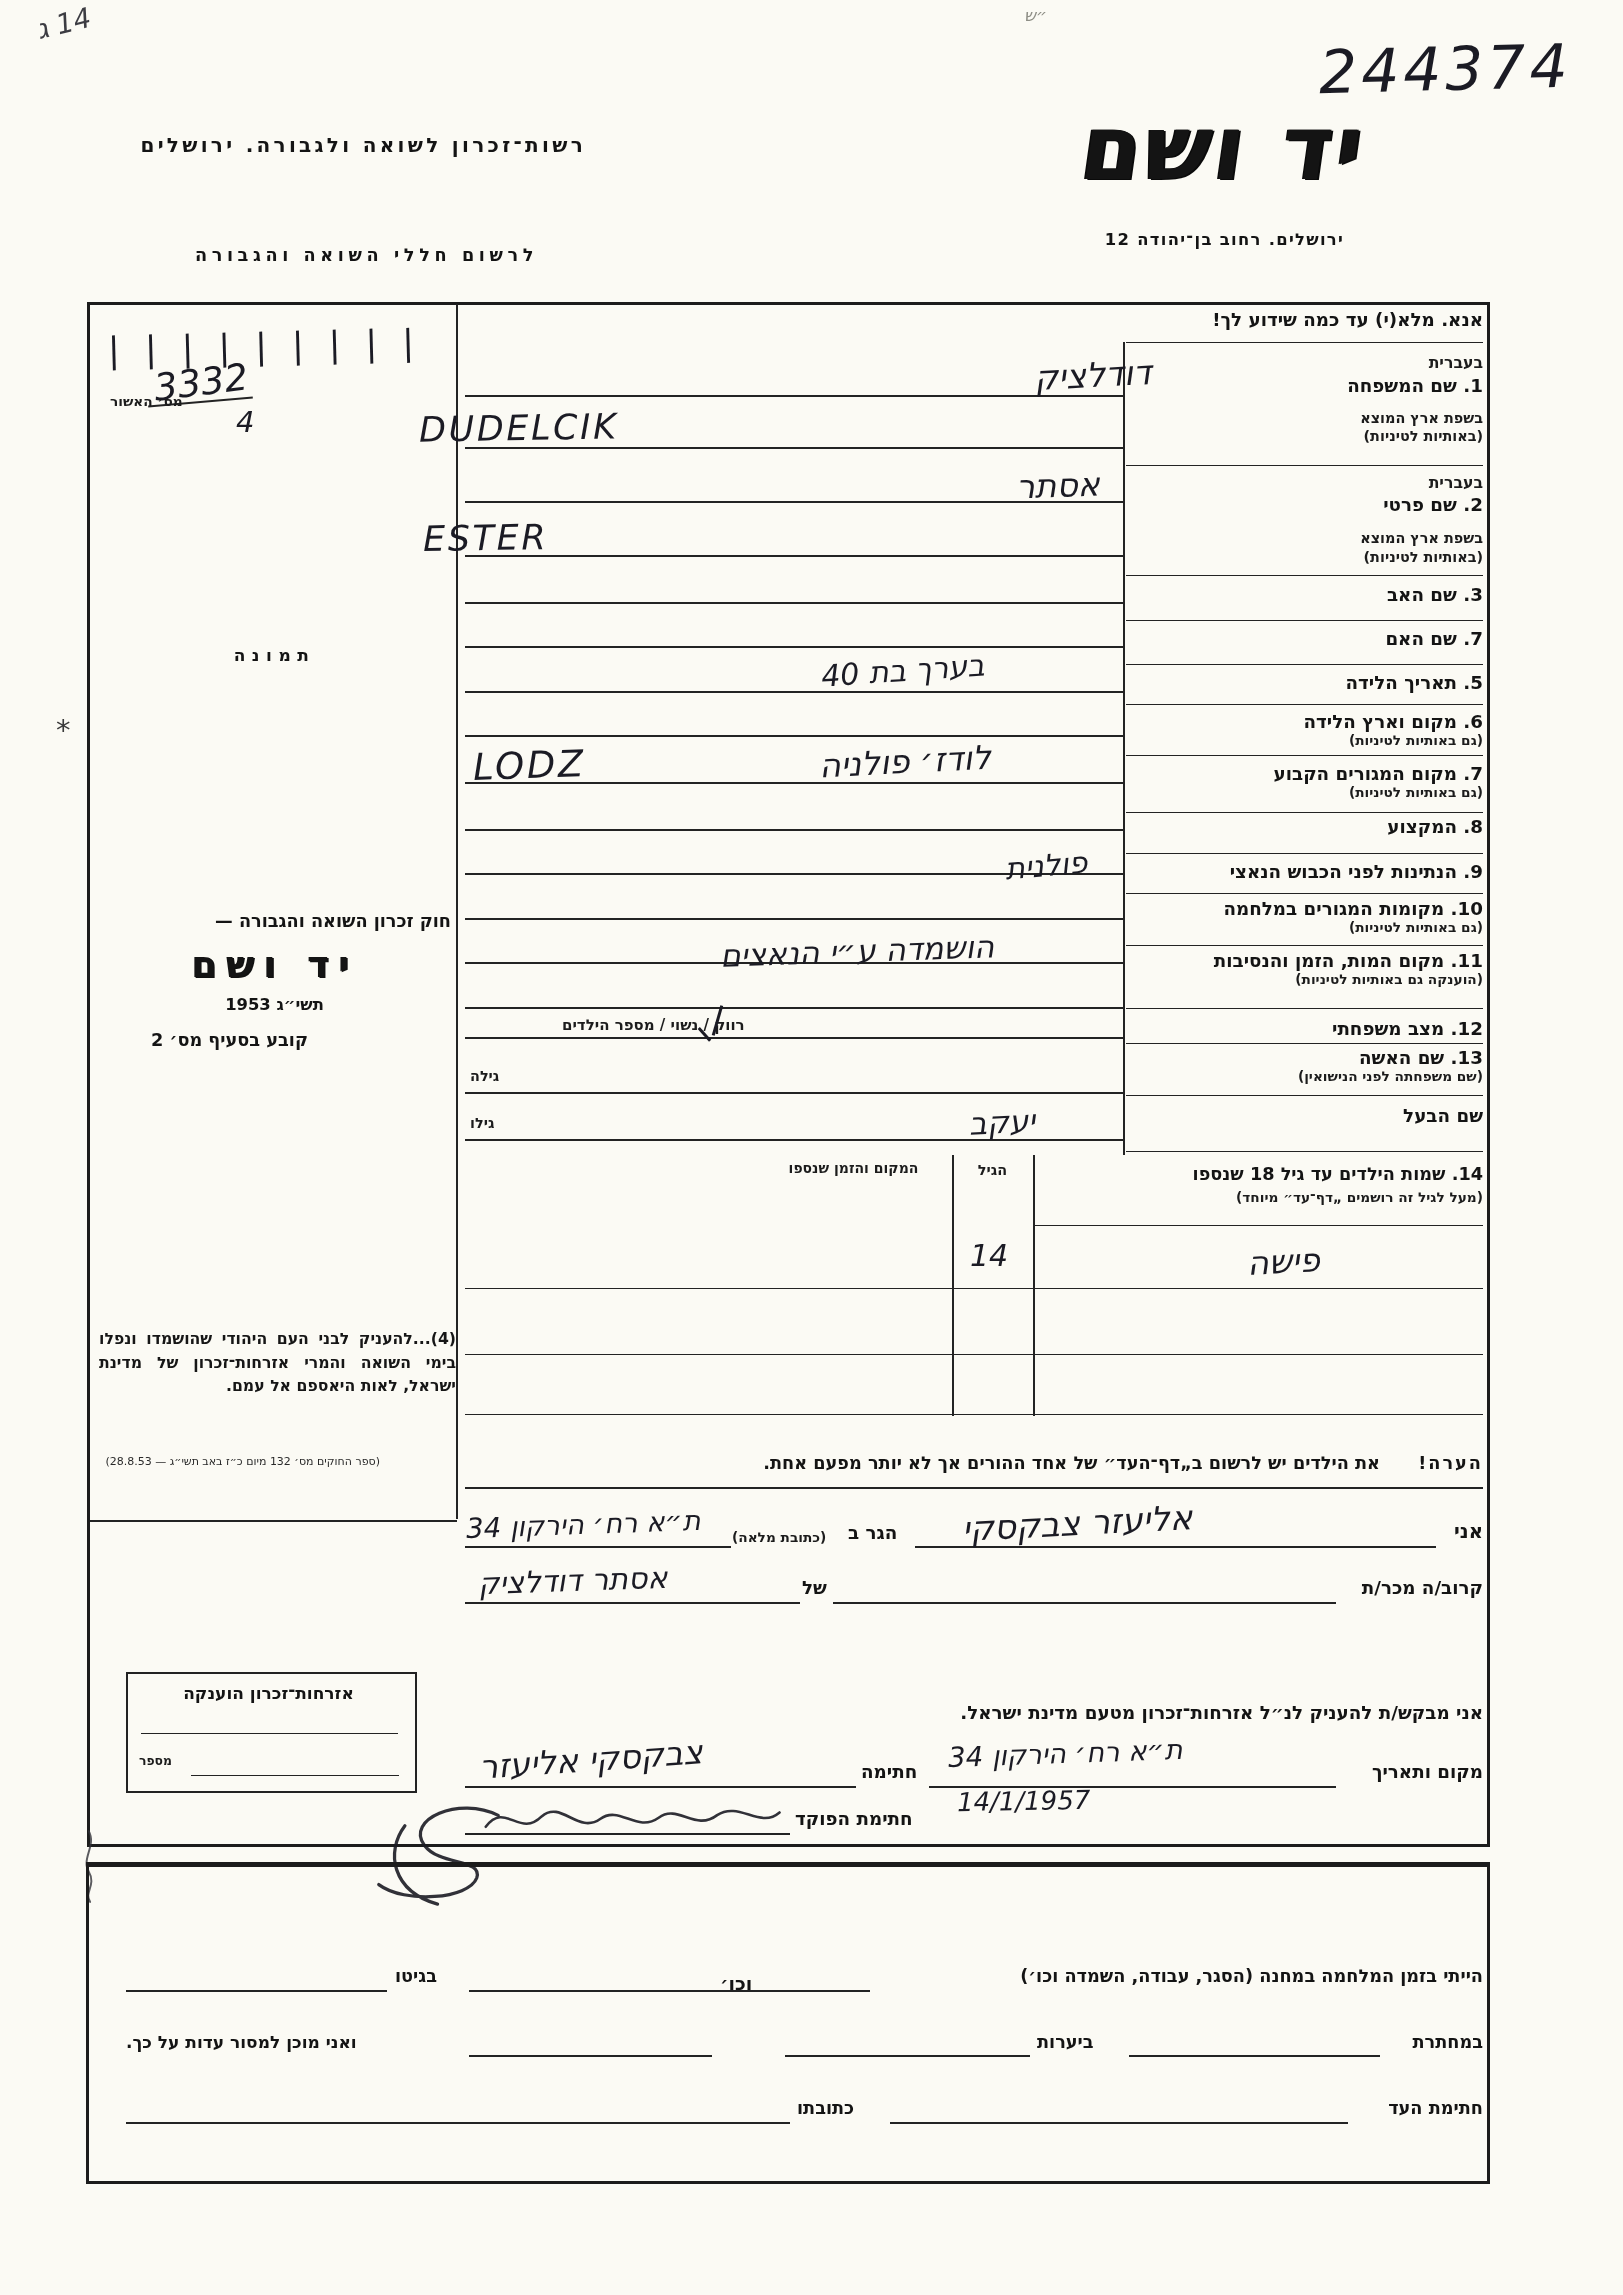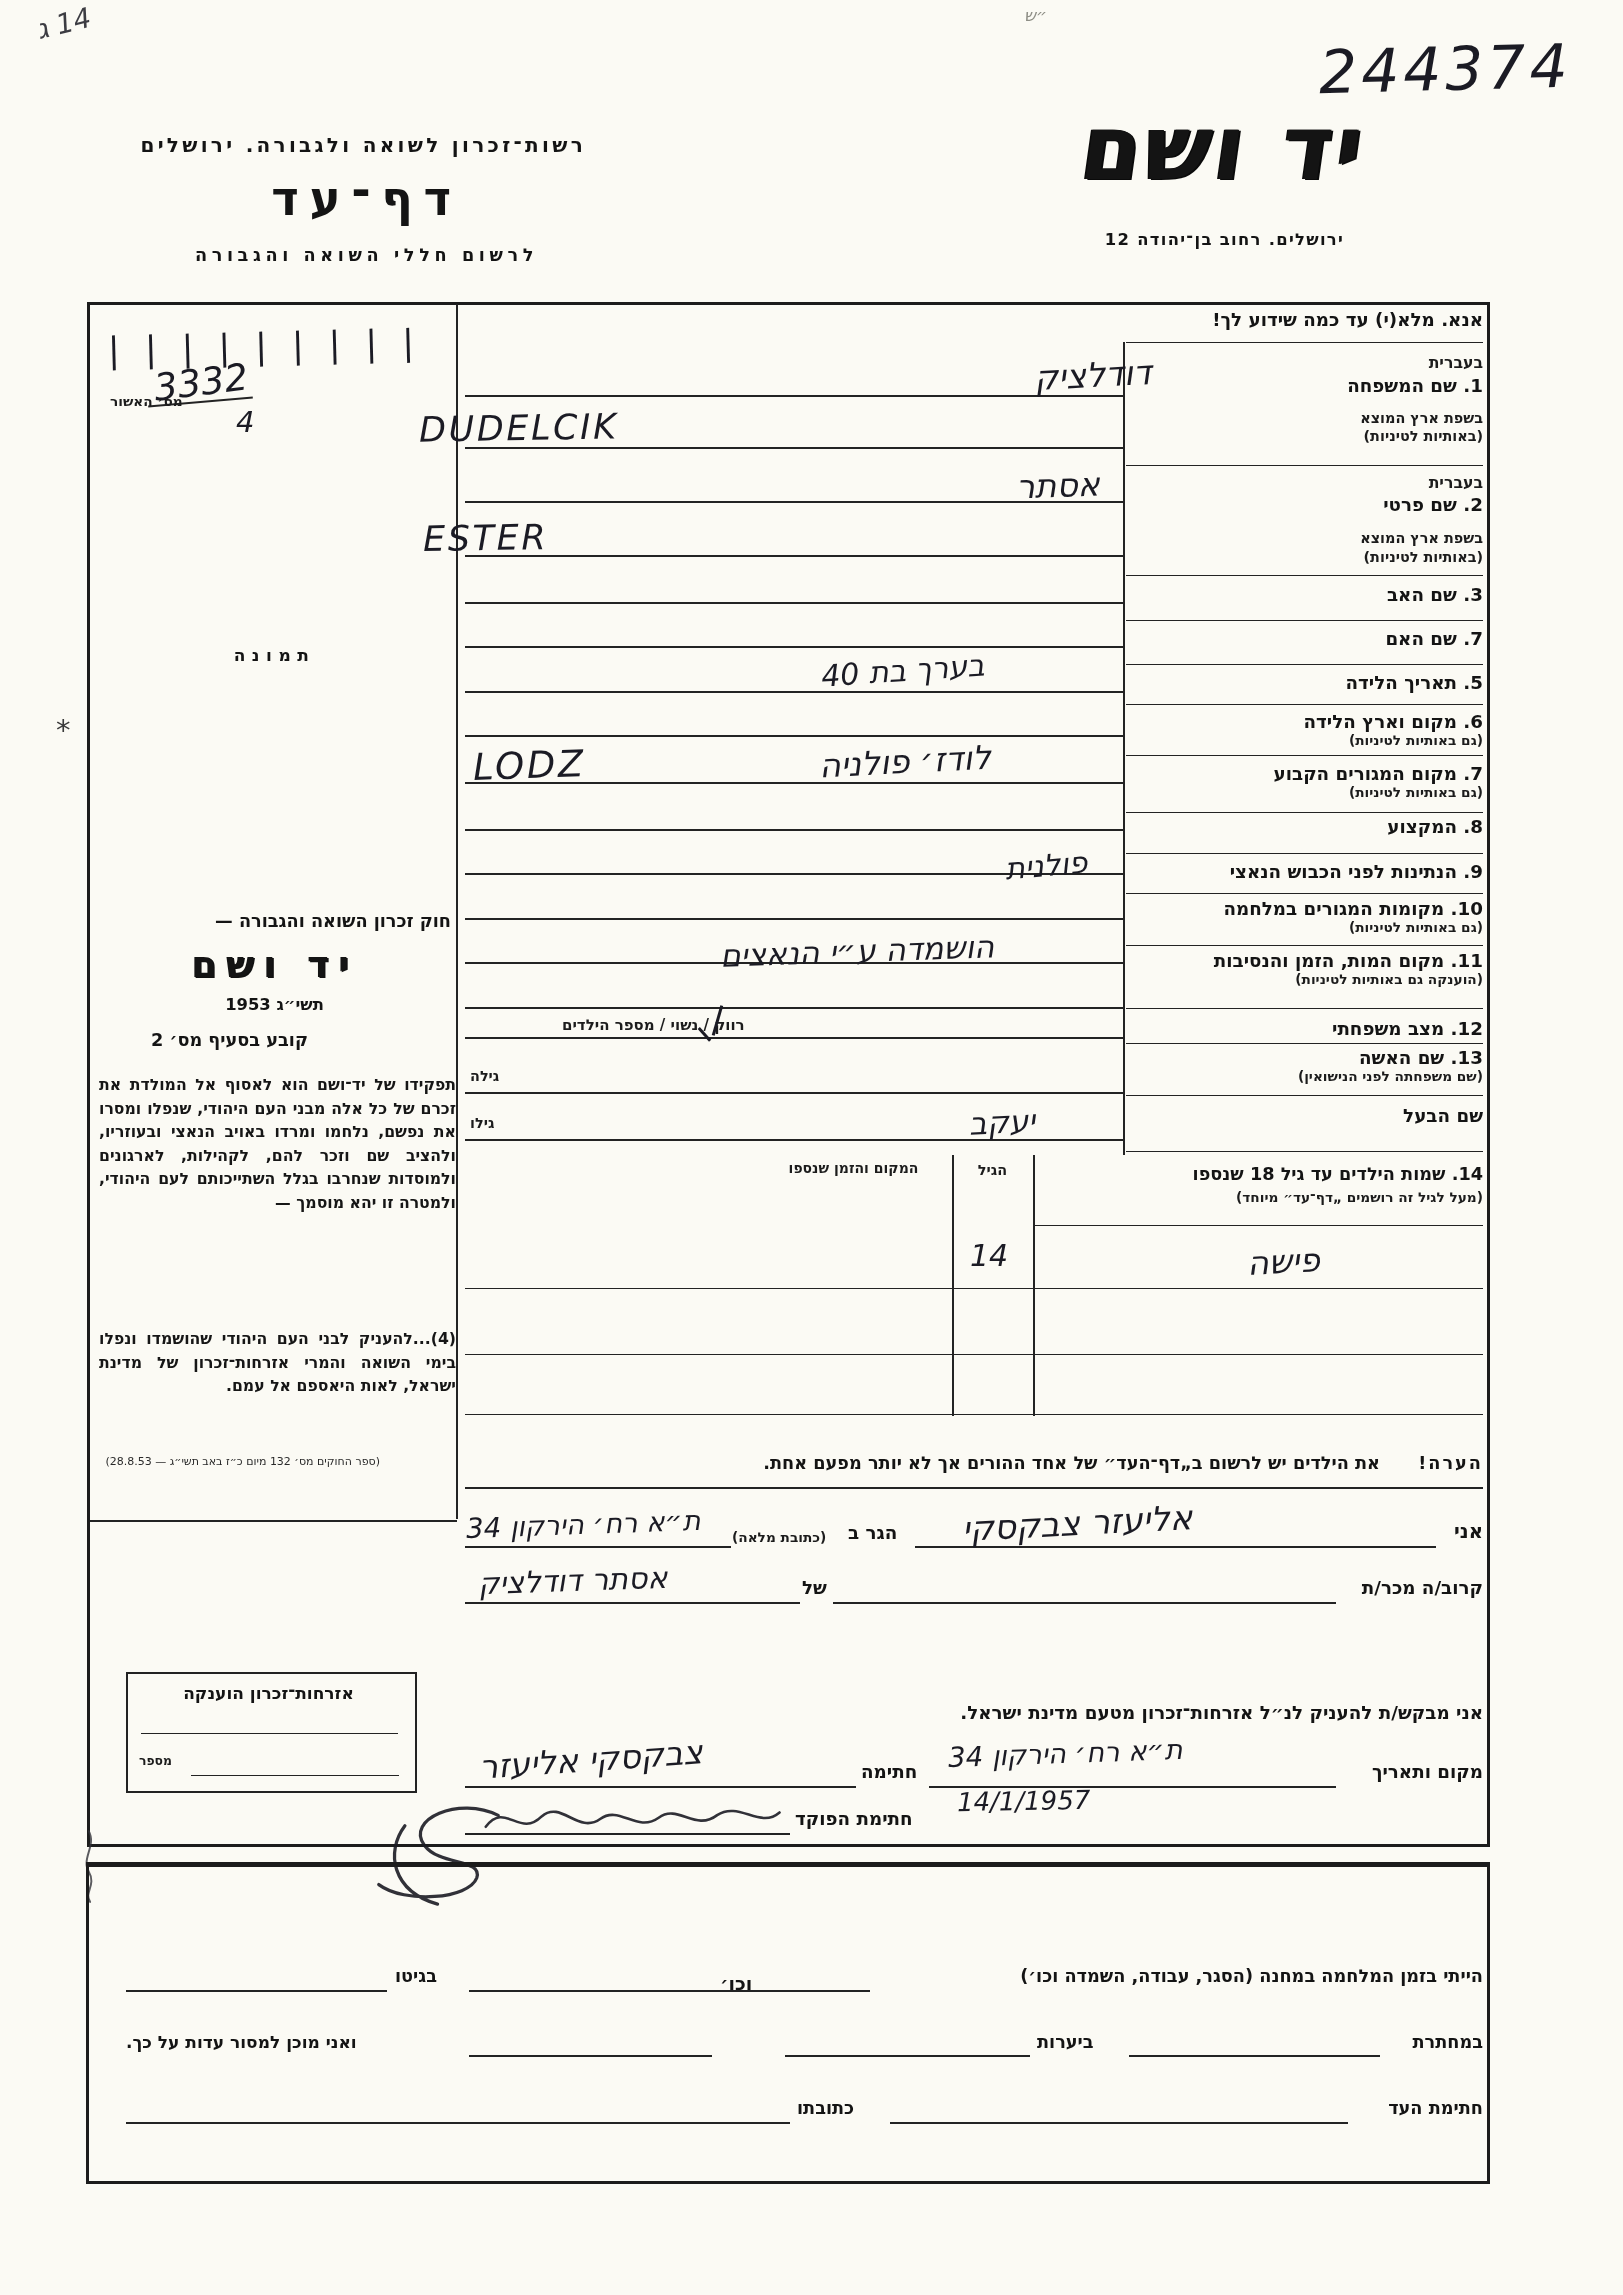--- a/index.html
+++ b/index.html
@@ -22,21 +22,20 @@
 <body>
 
 <div class="page">
 
   <div class="abs hw" style="left:36px;top:6.5px;font-size:27.5px;transform:rotate(-14deg);opacity:.85;">14 ג</div>
   <div class="abs hw" style="left:1319px;top:34px;font-size:60px;letter-spacing:3.9px;transform:rotate(-1.5deg);direction:ltr;">244374</div>
   <div class="abs hw" style="left:1024px;top:5.2px;font-size:17px;color:#8e8e86;">״ש</div>
   <div class="abs hw" style="left:56px;top:713px;font-size:29px;color:#3a3a3a;">*</div>
 
   <div class="abs lbl center" style="left:147px;top:133px;width:439px;font-size:20px;letter-spacing:3.3px;">רשות־זכרון לשואה ולגבורה. ירושלים</div>
-  <div class="abs lbl center" style="left:147px;top:171px;width:439px;font-size:47px;letter-spacing:10.5px;">דף־עד</div>
   <div class="abs lbl center" style="left:147px;top:245px;width:439px;font-size:17.7px;letter-spacing:4.6px;">לרשום חללי השואה והגבורה</div>
   <div class="abs lbl center" style="left:1034px;top:97px;width:380px;font-size:86px;letter-spacing:3.9px;transform:skewX(-8deg) scaleY(1.05);text-shadow:2px 1.3px 0 #0a0a0a,-1.3px 0.7px 0 #0a0a0a;">יד ושם</div>
   <div class="abs lbl center" style="left:1041px;top:230px;width:367px;font-size:16.4px;letter-spacing:1.3px;">ירושלים. רחוב בן־יהודה 12</div>
 
   <div class="abs" style="left:87px;top:302px;width:1397px;height:1539px;border:3.3px solid #1c1c1c;"></div>
 
   <div class="abs vln" style="left:456px;top:304px;width:2px;height:1215px;"></div>
   <div class="abs ln" style="left:90px;top:1520px;width:367px;"></div>
 
   <div class="abs hw" style="left:108px;top:326px;font-size:35px;letter-spacing:25px;transform:rotate(-1.5deg);">|||||||||</div>
@@ -44,21 +43,20 @@
   <div class="abs hw" style="left:236px;top:405px;font-size:29px;">4</div>
   <div class="abs ln" style="left:148px;top:401px;width:105px;transform:rotate(-5deg);"></div>
   <div class="abs sub" style="left:110px;top:393px;font-size:13.7px;">מס׳ האשור</div>
 
   <div class="abs lbl center" style="left:92px;top:645px;width:365px;font-size:17px;letter-spacing:6.5px;">תמונה</div>
 
   <div class="abs lbl" style="left:98px;top:911px;width:353px;font-size:17.7px;text-align:right;">חוק זכרון השואה והגבורה —</div>
   <div class="abs lbl center" style="left:98px;top:943px;width:353px;font-size:37px;letter-spacing:9.2px;text-shadow:1.3px 0.7px 0 #111;">יד ושם</div>
   <div class="abs lbl center" style="left:98px;top:995px;width:353px;font-size:16.4px;">תשי״ג 1953</div>
   <div class="abs lbl center" style="left:105px;top:1030px;width:249px;font-size:17.7px;">קובע בסעיף מס׳ 2</div>
-  <div class="abs" style="left:99px;top:1073px;width:357px;font-size:15.7px;line-height:1.5;text-align:justify;font-weight:600;">תפקידו של יד־ושם הוא לאסוף אל המולדת את זכרם של כל אלה מבני העם היהודי, שנפלו ומסרו את נפשם, נלחמו ומרדו באויב הנאצי ובעוזריו, ולהציב שם וזכר להם, לקהילות, לארגונים ולמוסדות שנחרבו בגלל השתייכותם לעם היהודי, ולמטרה זו יהא מוסמך —</div>
   <div class="abs" style="left:99px;top:1327px;width:357px;font-size:15.7px;line-height:1.5;text-align:justify;font-weight:600;">(4)...להעניק לבני העם היהודי שהושמדו ונפלו בימי השואה והמרי אזרחות־זכרון של מדינת ישראל, לאות היאספם אל עמם.</div>
   <div class="abs" style="left:99px;top:1454px;width:281px;font-size:11px;line-height:1.4;text-align:right;color:#2a2a2a;">(ספר החוקים מס׳ 132 מיום כ״ז באב תשי״ג — 28.8.53)</div>
 
   <div class="abs lbl" style="right:140px;top:309px;font-size:18.3px;">אנא. מלא(י) עד כמה שידוע לך!</div>
 
   <div class="abs vln" style="left:1123px;top:342px;width:2px;height:813px;"></div>
 
   <div class="abs ln" style="left:465px;top:395px;width:660px;"></div>
   <div class="abs ln" style="left:465px;top:447px;width:660px;"></div>
   <div class="abs ln" style="left:465px;top:501px;width:660px;"></div>

